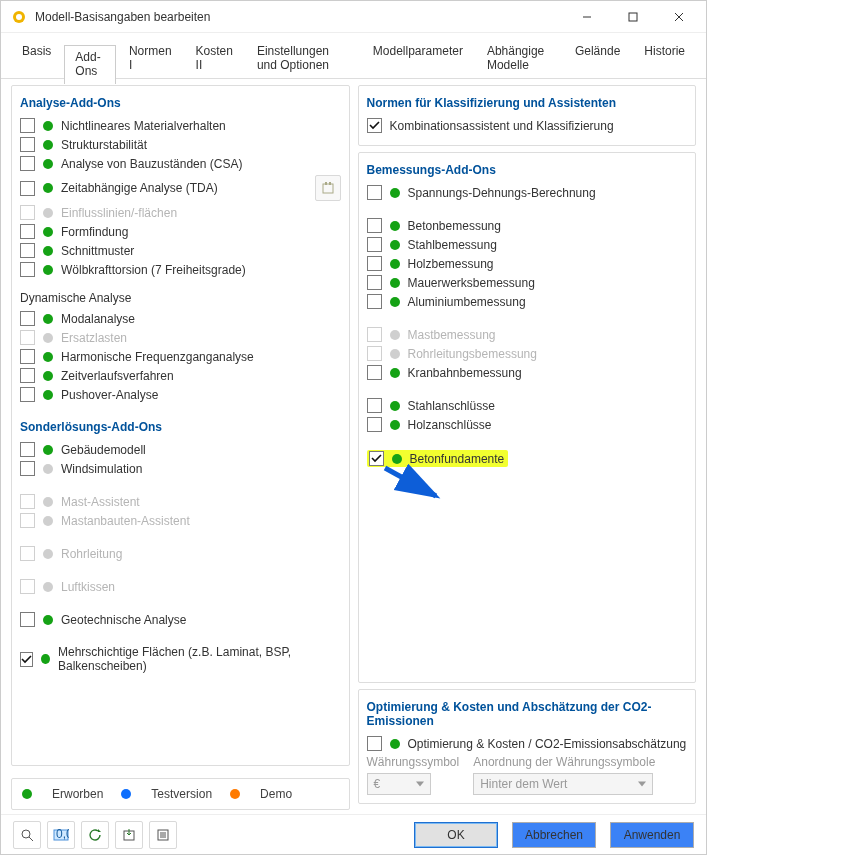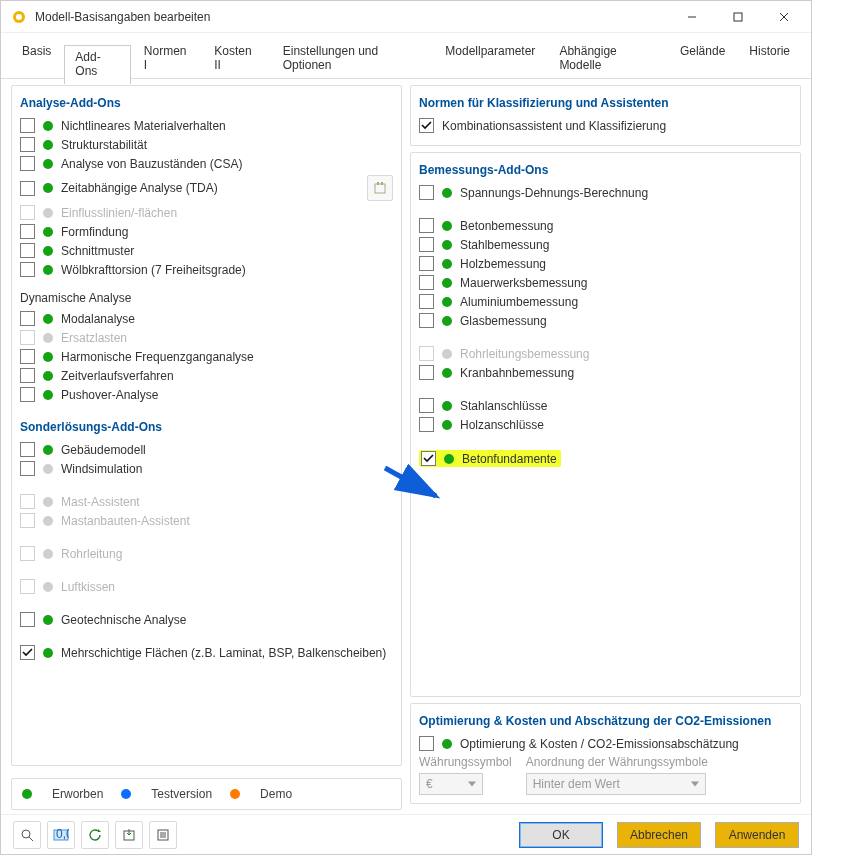--- a/index.html
+++ b/index.html
@@ -1,17 +1,17 @@
 <!DOCTYPE html>
 <html><head>
 <meta charset="utf-8">
 <style>
   * { box-sizing: border-box; font-family: "Segoe UI", Tahoma, sans-serif; font-size: 12px; }
   body { margin:0; padding:0; width:851px; height:855px; background:#fff; color:#333; overflow:hidden; }
-  .window { width:812px; height:855px; display:flex; flex-direction:column; border:1px solid #ccc; }
+  .window { width:707px; height:855px; display:flex; flex-direction:column; border:1px solid #ccc; }
   .titlebar { height:32px; display:flex; align-items:center; padding:0 4px 0 10px; border-bottom:1px solid #eee; }
   .titlebar .appicon { width:16px; height:16px; margin-right:8px; display:inline-flex; }
   .titlebar .title { flex:1; color:#333; }
   .winbtn { width:46px; height:30px; display:flex; align-items:center; justify-content:center; color:#333; }
   .tabs { display:flex; gap:2px; padding:6px 10px 0 10px; border-bottom:1px solid #ddd; }
   .tab { padding:4px 10px 6px 10px; color:#333; border:1px solid transparent; border-bottom:none; cursor:pointer; }
   .tab.active { border-color:#ccc; background:#fff; position:relative; top:6px; }
   .body { flex:1; display:flex; flex-direction:column; padding:6px 10px 4px 10px; background:#fff; overflow:hidden; }
   .cols { flex:1; display:flex; gap:8px; min-height:0; }
   .col { flex:1; display:flex; flex-direction:column; min-width:0; }
@@ -35,21 +35,21 @@
   .legend { border:1px solid #ddd; border-radius:2px; padding:8px 10px; margin-top:6px; display:flex; gap:18px; align-items:center; }
   .legend .item { display:flex; align-items:center; gap:20px; color:#404040; }
   .select { border:1px solid #ccc; background:#f5f5f5; color:#9a9a9a; padding:3px 22px 3px 6px; display:inline-flex; align-items:center; position:relative; }
   .select::after { content:""; position:absolute; right:6px; top:50%; width:0;height:0; border-left:4px solid transparent; border-right:4px solid transparent; border-top:5px solid #9a9a9a; transform:translateY(-50%); }
   .opt-row { display:flex; gap:14px; margin-top:4px; }
   .opt-col { display:flex; flex-direction:column; gap:4px; }
   .opt-label { color:#9a9a9a; }
   .footer { height:40px; display:flex; align-items:center; padding:0 12px; border-top:1px solid #eee; gap:6px; }
   .toolbtn { width:28px; height:28px; border:1px solid #d9d9d9; border-radius:2px; display:inline-flex; align-items:center; justify-content:center; background:#fff; }
   .spacer { flex:1; }
-  .btn { min-width:84px; height:26px; border:1px solid #adadad; background:#eab308; display:inline-flex; align-items:center; justify-content:center; margin-left:8px; }
+  .btn { min-width:84px; height:26px; border:1px solid #adadad; background:#3b82f6; display:inline-flex; align-items:center; justify-content:center; margin-left:8px; }
   .btn.primary { border-color:#1f6fd0; background:#e1e1e1; box-shadow:inset 0 0 0 1px #7ab9f3; }
   .arrow { position:absolute; left:380px; top:462px; pointer-events:none; }
 </style>
 </head>
 <body>
 
 <div class="window">
 
   <div class="titlebar">
     <span class="appicon">
@@ -294,28 +294,28 @@
               <div class="row">
                 <span class="cb"></span>
                 <span class="dot green"></span>
                 <span class="label">Mauerwerksbemessung</span>
               </div>
               <div class="row">
                 <span class="cb"></span>
                 <span class="dot green"></span>
                 <span class="label">Aluminiumbemessung</span>
               </div>
-              <div class="row">
-                <span class="cb"></span>
-                <span class="dot green"></span>
-                <span class="label">Glasbemessung</span>
-              </div>
             </div>
           <div style="height:10px;"></div>
           <div id="list-dc">
+              <div class="row disabled">
+                <span class="cb"></span>
+                <span class="dot gray"></span>
+                <span class="label">Mastbemessung</span>
+              </div>
               <div class="row disabled">
                 <span class="cb"></span>
                 <span class="dot gray"></span>
                 <span class="label">Rohrleitungsbemessung</span>
               </div>
               <div class="row">
                 <span class="cb"></span>
                 <span class="dot green"></span>
                 <span class="label">Kranbahnbemessung</span>
               </div>

